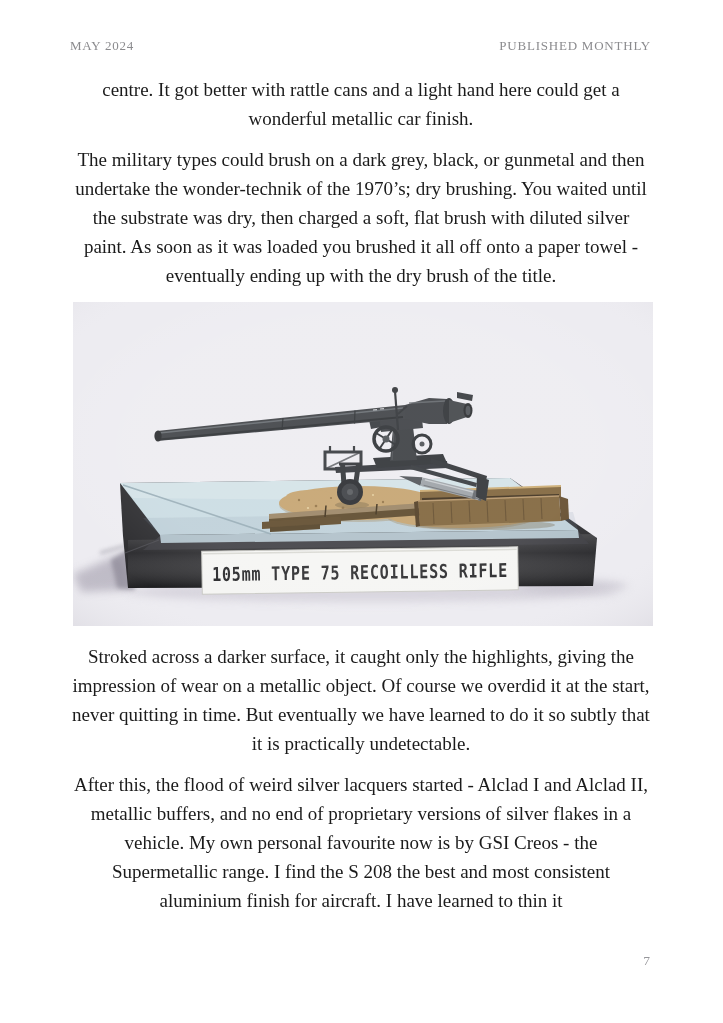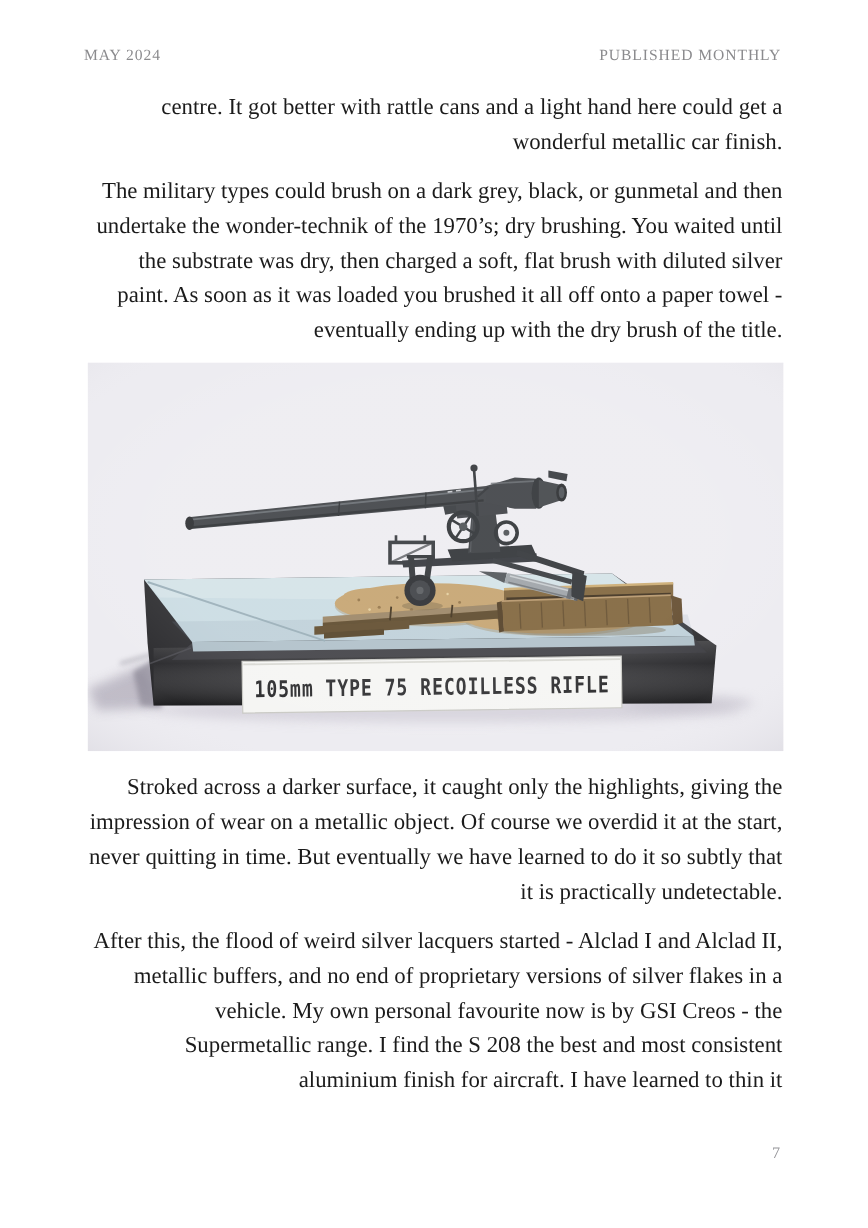--- a/index.html
+++ b/index.html
@@ -3,21 +3,21 @@
 <meta charset="utf-8">
 <style>
   html,body{margin:0;padding:0;background:#ffffff;}
   body{width:723px;height:1023px;overflow:hidden;
        font-family:"Liberation Serif","DejaVu Serif",serif;color:#1b1b1b;}
   .page{position:relative;width:723px;height:1023px;box-sizing:border-box;
         padding:38px 72px 0 70px;background:#ffffff;}
   .running-head{display:flex;justify-content:space-between;align-items:flex-start;
         font-size:13px;line-height:15px;letter-spacing:0.06em;color:#8b8b8e;}
   .article{width:582px;}
-  .article p{font-size:19px;line-height:29px;margin:12px 0 0 0;text-align:right;}
+  .article p{font-size:19px;line-height:29px;margin:12px 0 0 0;text-align:center;}
   .article p.first{margin-top:22px;}
   figure.photo{margin:12px 0 16px 3px;padding:0;width:580px;height:324px;line-height:0;}
   .folio{position:absolute;top:953px;right:73px;font-size:13.5px;color:#96969a;}
 </style>
 </head>
 <body>
 
 <div class="page">
 
   <header class="running-head">

